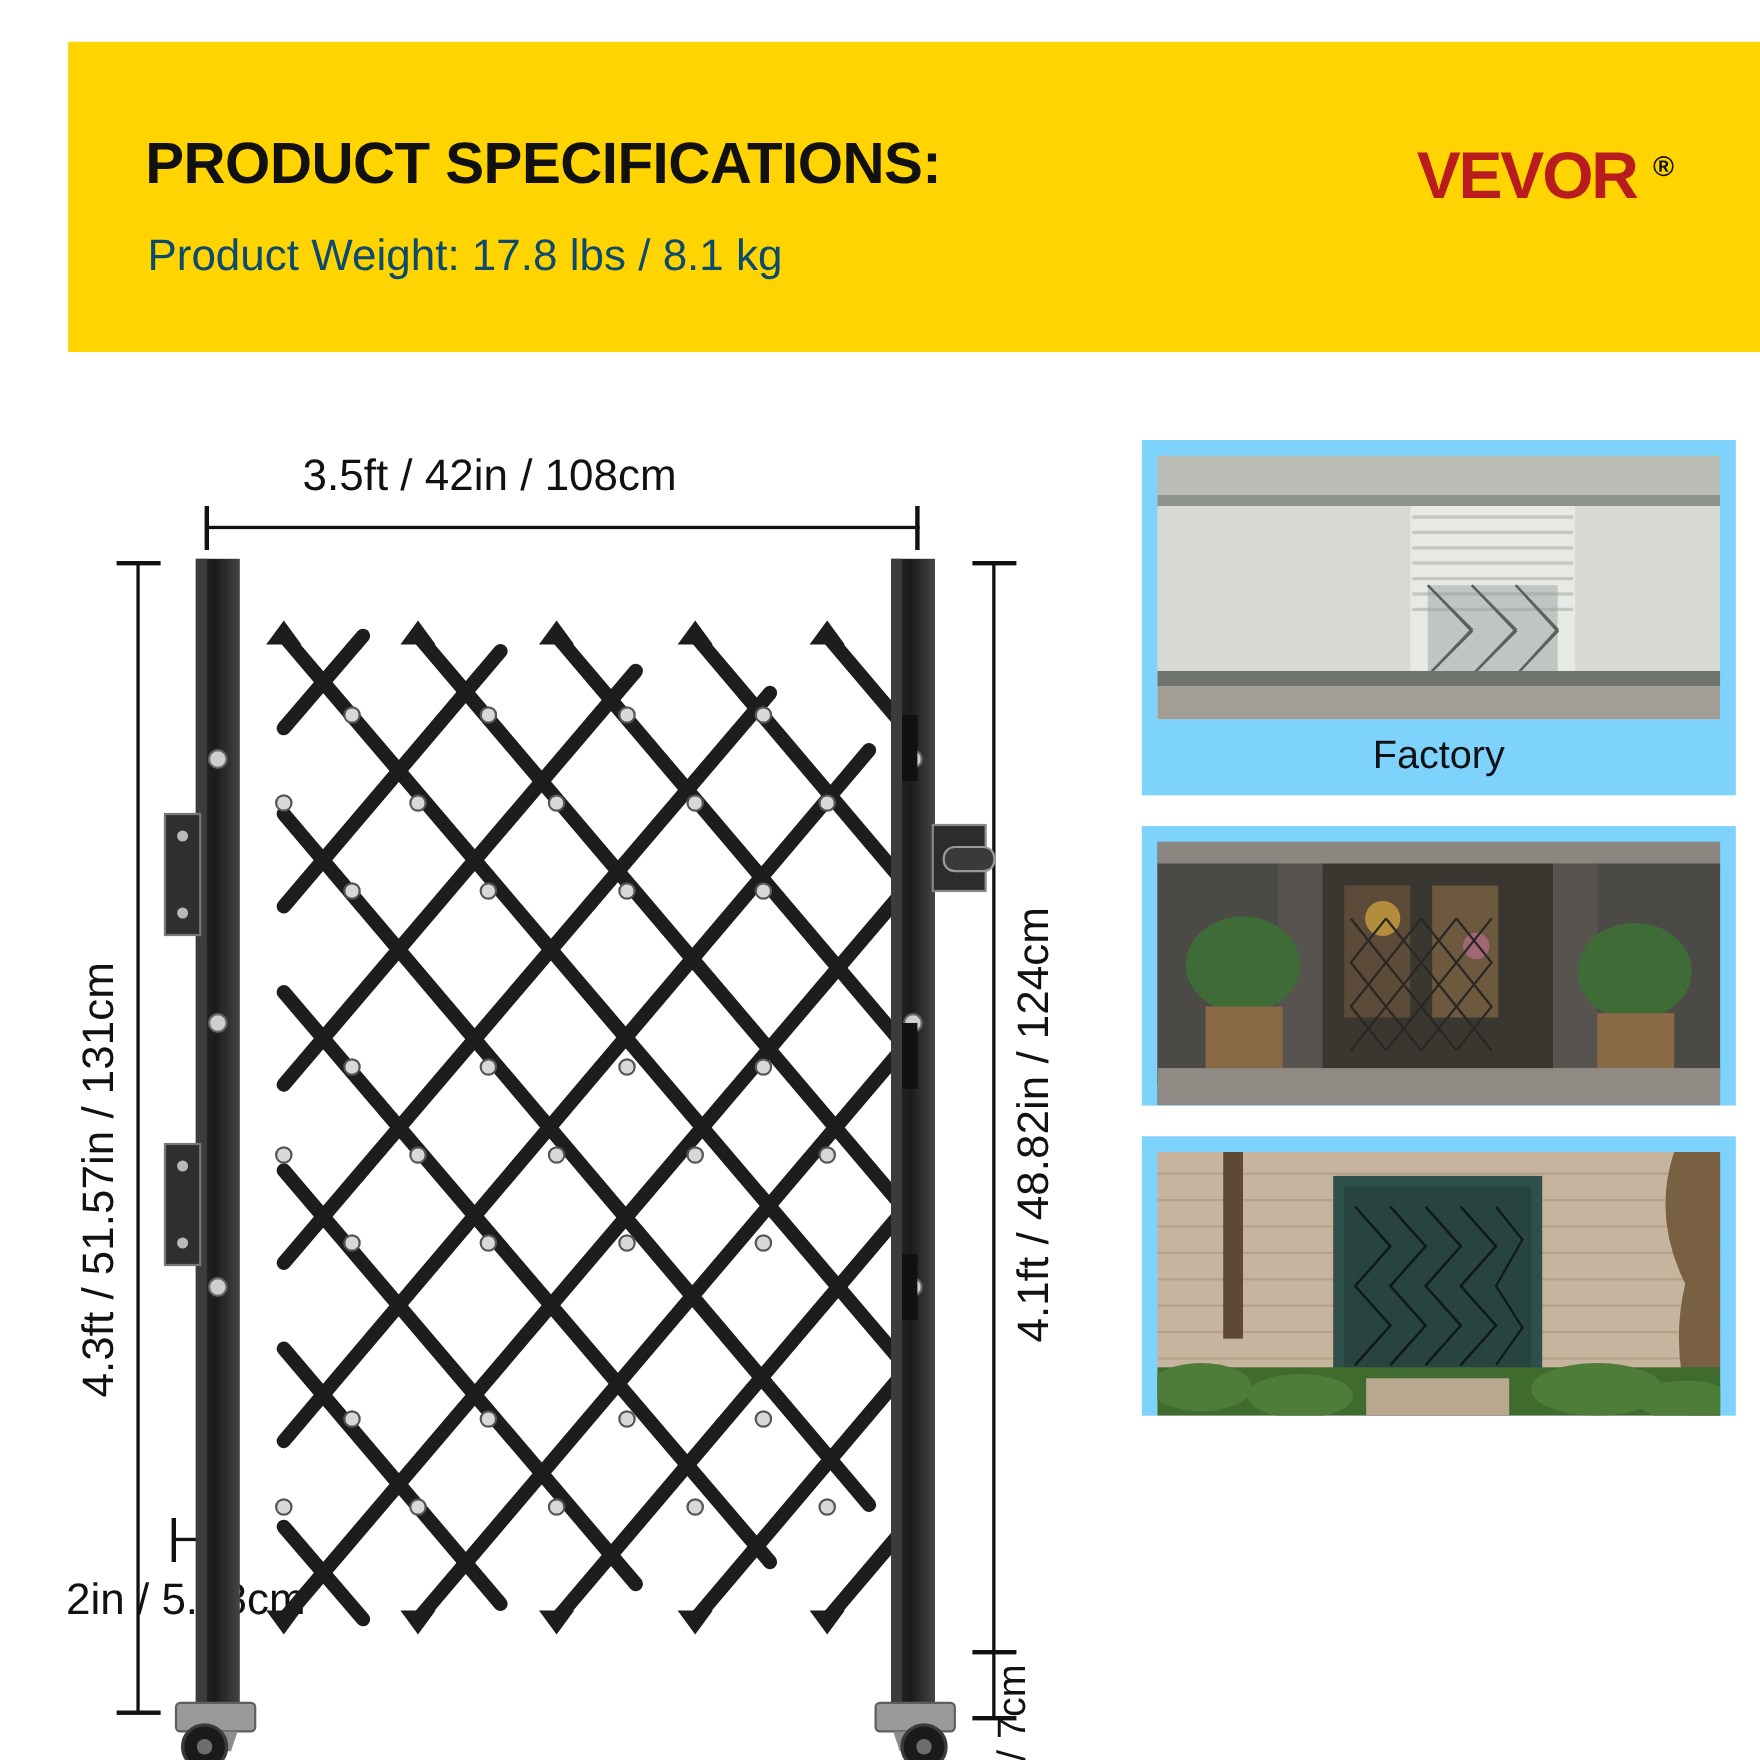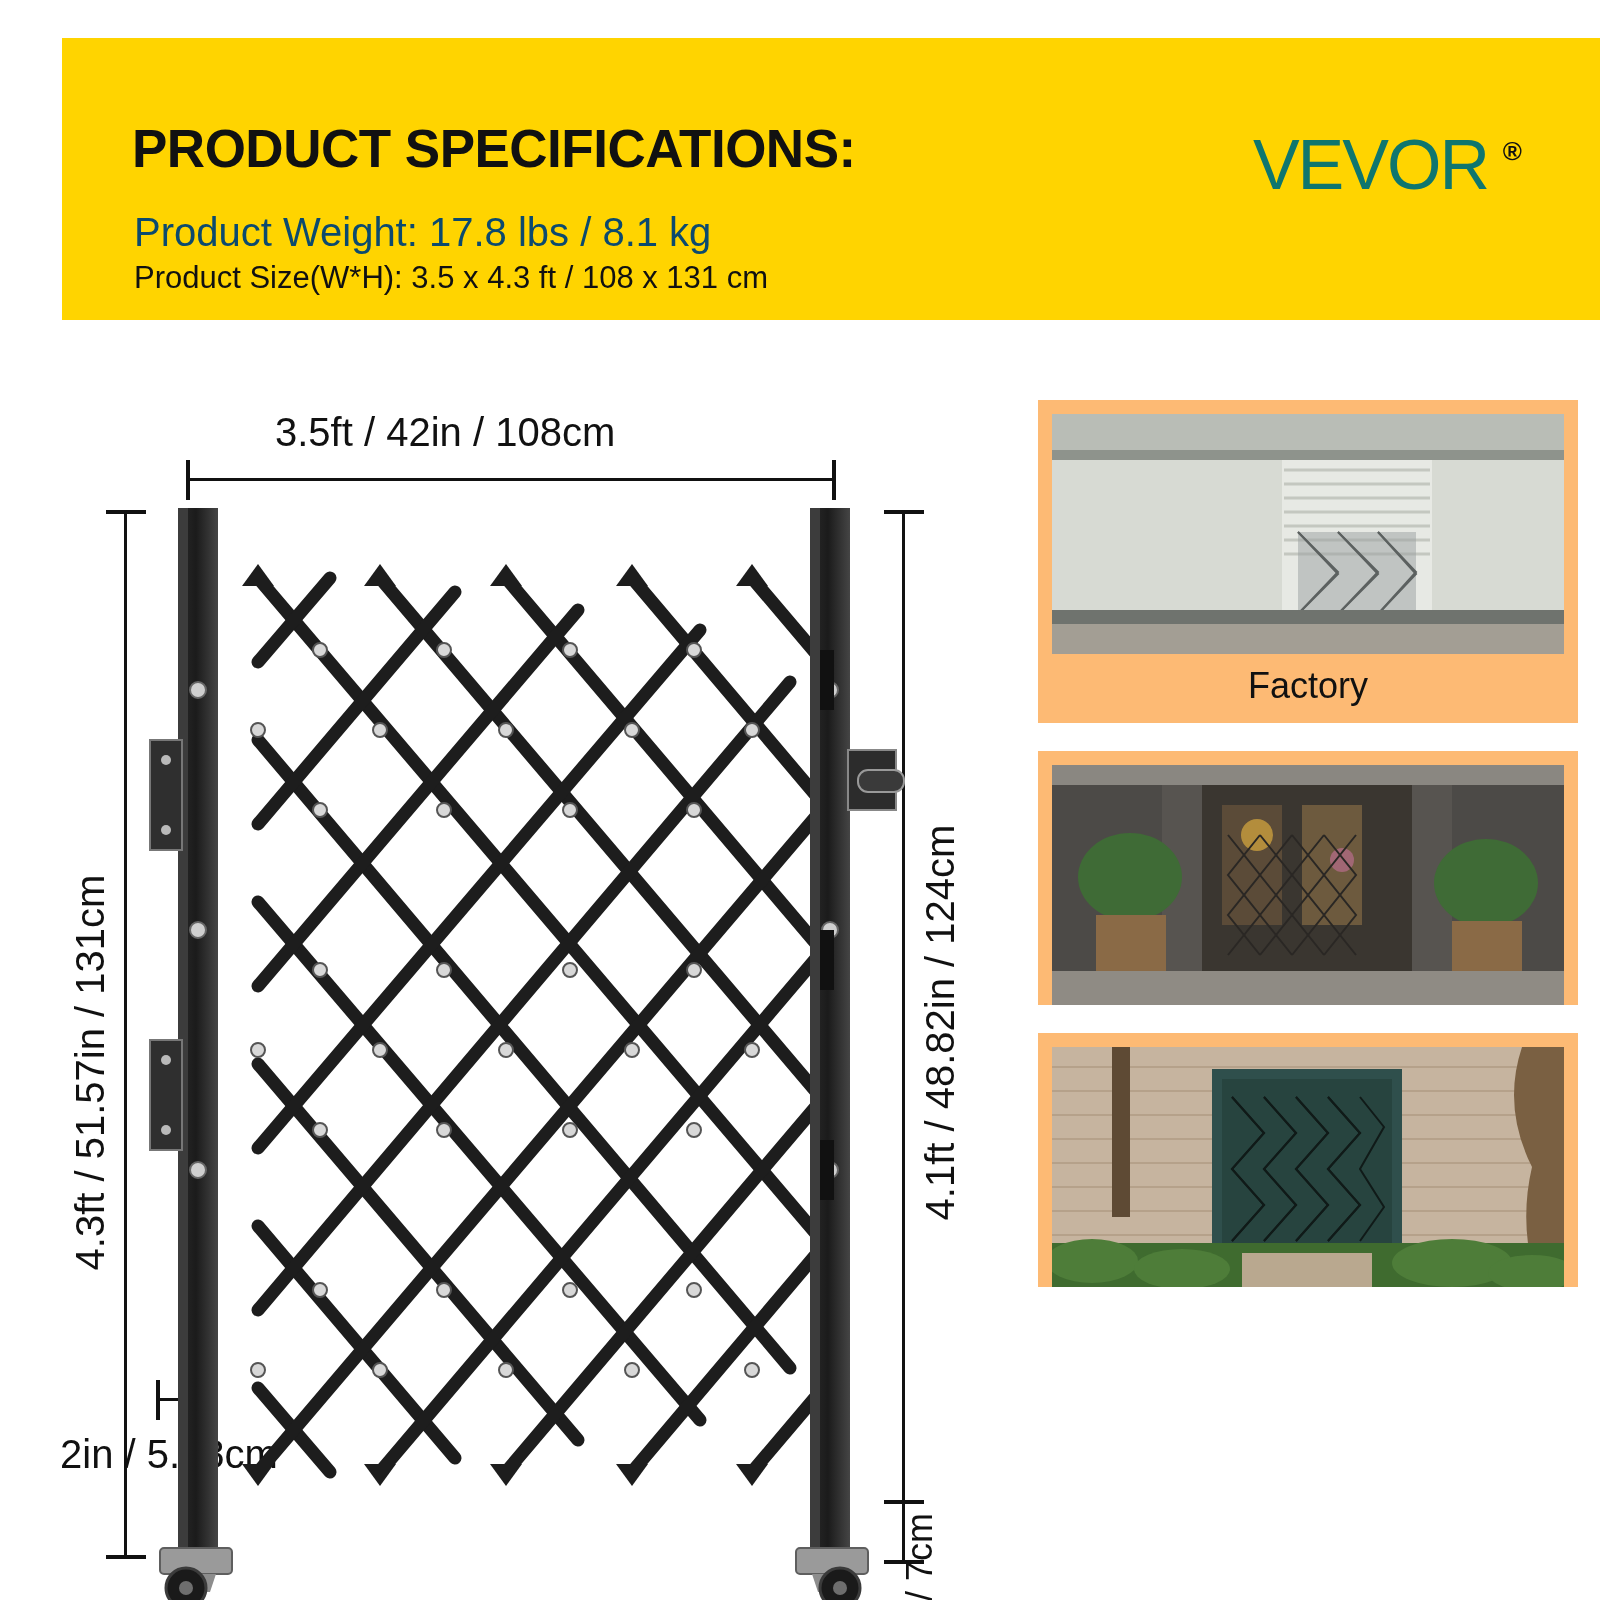--- a/index.html
+++ b/index.html
@@ -50,24 +50,24 @@
     left: 72px;
     top: 222px;
     font-size: 31px;
     color: #111;
     white-space: nowrap;
   }
   .brand {
     position: absolute;
     right: 130px;
     top: 92px;
-    font-size: 70px;
-    font-weight: normal;
+    font-size: 60px;
+    font-weight: bold;
     letter-spacing: -2px;
-    color: #0f766e;
+    color: #b91c1c;
     line-height: 1;
   }
   .brand-reg {
     position: absolute;
     right: 96px;
     top: 98px;
     font-size: 26px;
     font-weight: bold;
     color: #111;
   }
@@ -259,21 +259,21 @@
 
   
   .cards {
     position: absolute;
     left: 1038px;
     top: 400px;
     width: 540px;
   }
   .card {
     position: relative;
-    background: #fdba74;
+    background: #7dd3fc;
     margin-bottom: 28px;
     padding: 14px 14px 0 14px;
     box-sizing: border-box;
     width: 540px;
   }
   .card-photo {
     width: 512px;
     height: 240px;
     position: relative;
     overflow: hidden;
@@ -286,21 +286,20 @@
     padding: 10px 0 16px 0;
     line-height: 1.2;
   }
 </style>
 </head>
 <body>
 
 <div class="header-band">
   <div class="header-title">PRODUCT SPECIFICATIONS:</div>
   <div class="header-line1">Product Weight: 17.8 lbs / 8.1 kg</div>
-  <div class="header-line2">Product Size(W*H): 3.5 x 4.3 ft / 108 x 131 cm</div>
   <div class="brand">VEVOR</div>
   <div class="brand-reg">®</div>
 </div>
 
 <div class="diagram">
 
   <div class="dim-top-label">3.5ft / 42in / 108cm</div>
   <div class="dim-top-line"></div>
   <div class="dim-top-tick-l"></div>
   <div class="dim-top-tick-r"></div>

